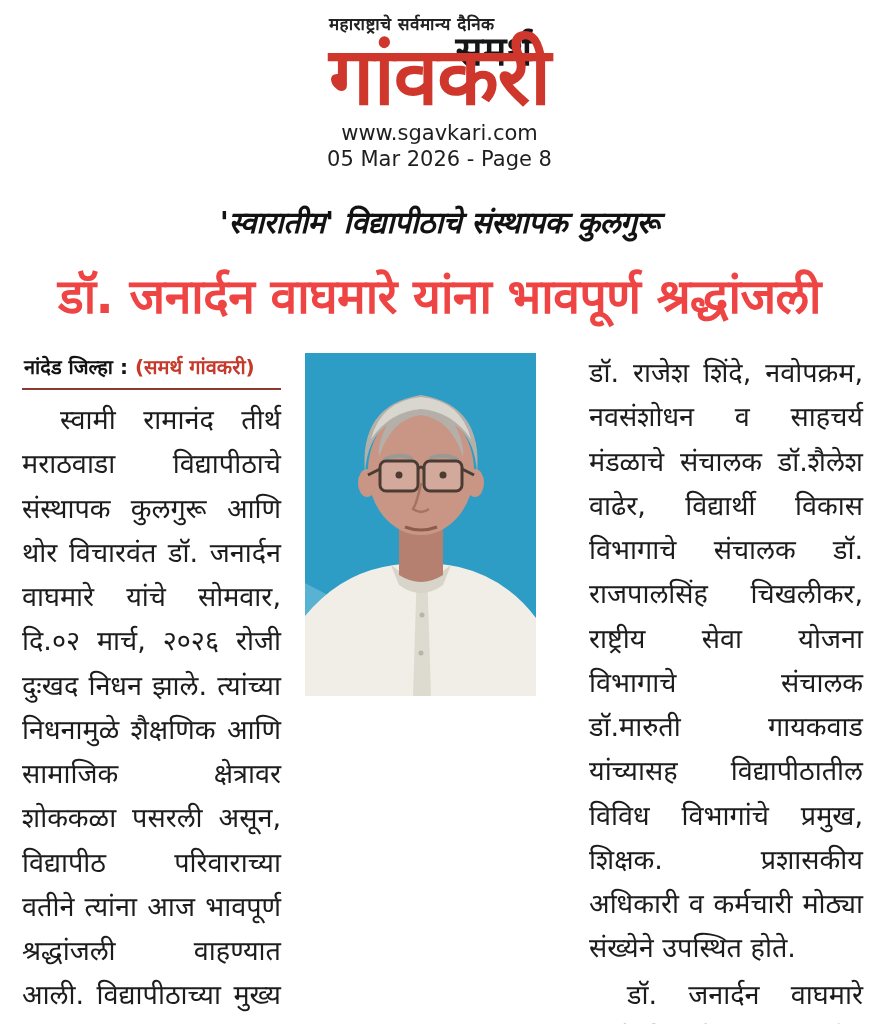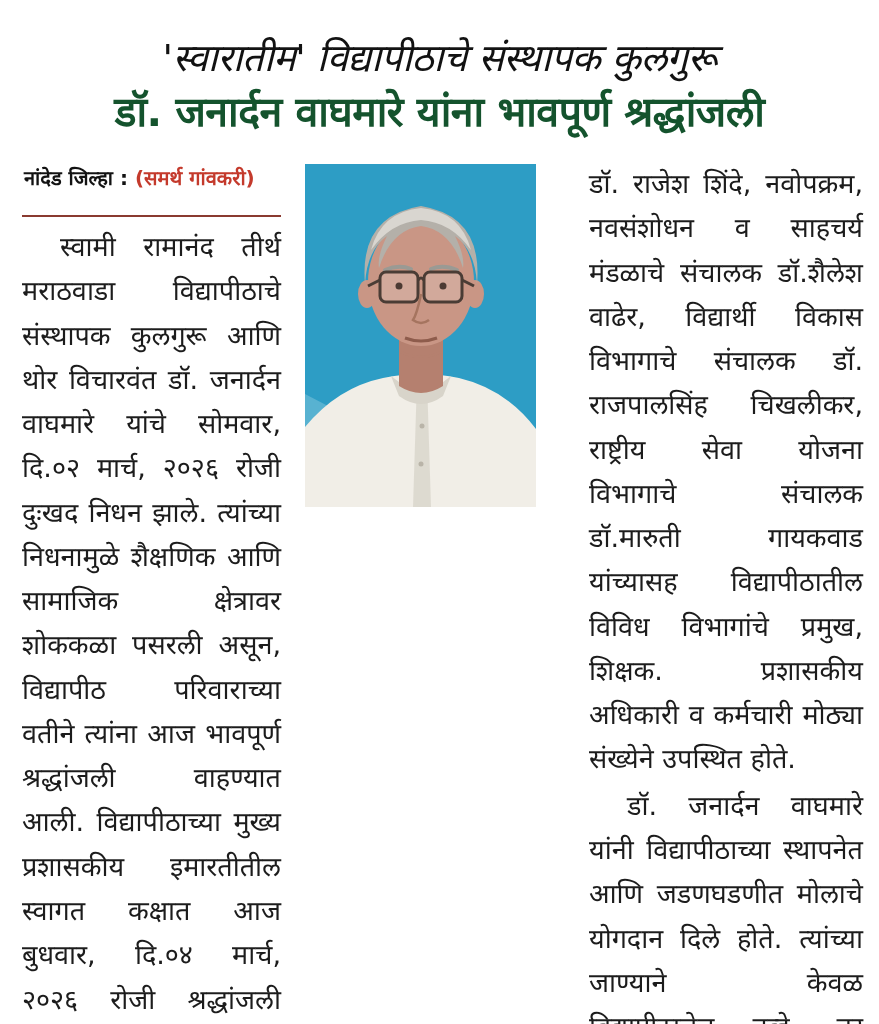--- a/index.html
+++ b/index.html
@@ -24,41 +24,41 @@
   }
   .title-main {
     font-size:80px; font-weight:bold; line-height:.95;
     letter-spacing:-1px; margin-top:-32px; text-align:center;
   }
   .website { font-size:21px; color:#1e1e1e; margin-top:6px; text-align:center; }
   .datepage { font-size:21px; color:#1e1e1e; margin-top:2px; text-align:center; }
 
   
   .kicker {
-    text-align:center; font-size:38px; font-weight:normal; font-style:italic;
+    text-align:center; font-size:30px; font-weight:bold; font-style:italic;
     color:#121212; margin-top:30px; letter-spacing:-.5px;
   }
   .headline {
-    text-align:center; font-size:41px; font-weight:bold; color:#14532d;
-    margin-top:0; letter-spacing:-.5px;
+    text-align:center; font-size:48px; font-weight:bold; color:#ef4444;
+    margin-top:20px; letter-spacing:-.5px;
   }
 
   
   .article {
     display:flex; gap:21px;
     padding:0 22px; margin-top:24px;
   }
   .col { flex:0 0 auto; }
   .col-left  { width:259px; }
   .col-mid   { width:266px; }
   .col-right { width:274px; }
 
   .dateline {
     font-size:20px; font-weight:bold; color:#121212;
-    padding:2px 0 24px 2px;
+    padding:2px 0 8px 2px;
     border-bottom:2px solid #8a3a30;
     margin-bottom:8px;
     white-space:nowrap;
   }
   .dateline .credit { color:#c43a2c; }
 
   .body-text {
     font-size:27px; line-height:1.64; color:#1c1c1c;
     text-align:justify;
   }
@@ -70,20 +70,29 @@
     width:231px; height:343px;
     margin:2px 0 12px 3px;
     display:block;
   }
 </style>
 </head>
 <body>
 
 <div class="page">
 
+  <header class="masthead">
+    <div class="mast-block">
+      <div class="tagline">महाराष्ट्राचे सर्वमान्य दैनिक</div>
+      <div class="title-prefix">समर्थ</div>
+      <div class="title-main" style="color: rgb(207, 54, 44);">गांवकरी</div>
+    </div>
+    <div class="website">www.sgavkari.com</div>
+    <div class="datepage">05 Mar 2026 - Page 8</div>
+  </header>
 
   <div class="kicker">'स्वारातीम' विद्यापीठाचे संस्थापक कुलगुरू</div>
   <h1 class="headline">डॉ. जनार्दन वाघमारे यांना भावपूर्ण श्रद्धांजली</h1>
 
   <div class="article">
 
     <div class="col col-left">
       <div class="dateline">
         <span>नांदेड जिल्हा :</span>
         <span class="credit">(समर्थ गांवकरी)</span>

